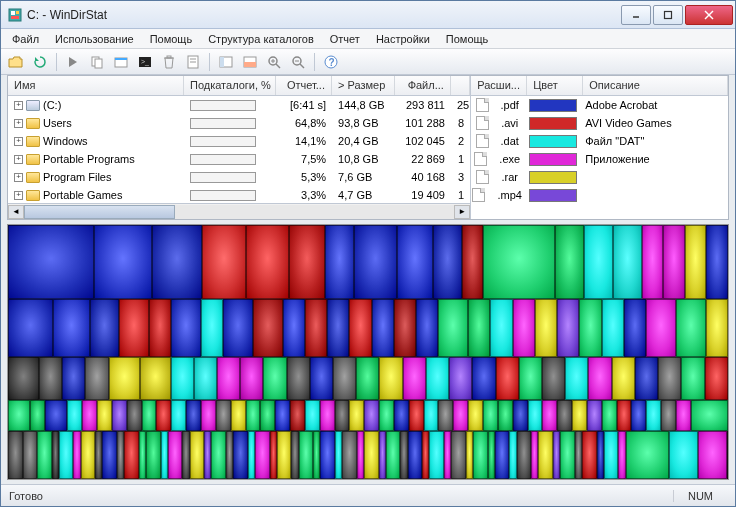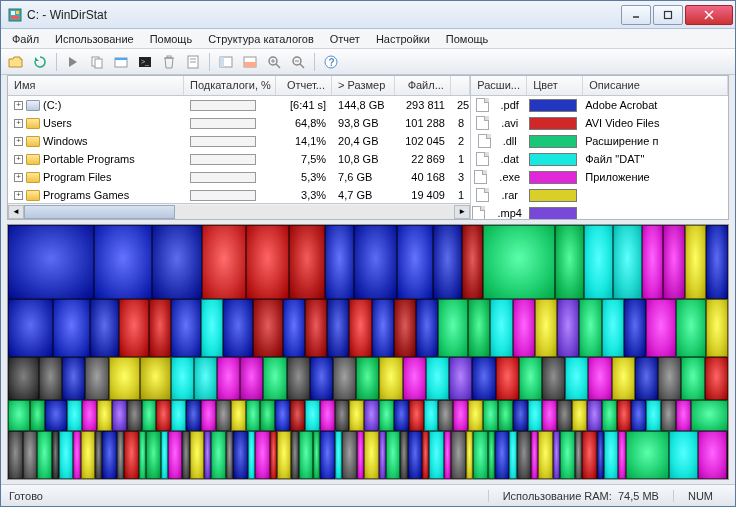--- a/index.html
+++ b/index.html
@@ -281,21 +281,21 @@
             </div>
             <div class="cell c-proc">5,3%</div>
             <div class="cell c-size">7,6 GB</div>
             <div class="cell c-elem">40 168</div>
             <div class="cell c-last">3</div>
           </div>
           <div class="row">
             <div class="cell tree-name">
               <span class="expander">+</span>
               <span class="folder-icon"></span>
-              <span>Programs Games</span>
+              <span>Portable Games</span>
             </div>
             <div class="cell bar-cell">
               <span class="bar"><span class="bar-fill" style="width:2px"></span></span>
             </div>
             <div class="cell c-proc">3,3%</div>
             <div class="cell c-size">4,7 GB</div>
             <div class="cell c-elem">19 409</div>
             <div class="cell c-last">1</div>
           </div>
         </div>
@@ -326,31 +326,21 @@
             <div class="cell ext-desc">Adobe Acrobat</div>
           </div>
           <div class="row">
             <div class="cell ext-ext">
               <span class="fileicon"></span>
               <span>.avi</span>
             </div>
             <div class="cell ext-color">
               <div class="swatch" style="background:#d02828"></div>
             </div>
-            <div class="cell ext-desc">AVI Video Files</div>
-          </div>
-          <div class="row">
-            <div class="cell ext-ext">
-              <span class="fileicon"></span>
-              <span>.dll</span>
-            </div>
-            <div class="cell ext-color">
-              <div class="swatch" style="background:#18c878"></div>
-            </div>
-            <div class="cell ext-desc">Расширение п</div>
+            <div class="cell ext-desc">AVI Video Games</div>
           </div>
           <div class="row">
             <div class="cell ext-ext">
               <span class="fileicon"></span>
               <span>.dat</span>
             </div>
             <div class="cell ext-color">
               <div class="swatch" style="background:#18e8e0"></div>
             </div>
             <div class="cell ext-desc">Файл "DAT"</div>
@@ -579,17 +569,16 @@
         <div class="tm-cell" style="width: 1.0101%; background: radial-gradient(at 50% 45%, rgb(255, 100, 255), rgb(224, 40, 216) 60%, rgb(184, 0, 176));"></div>
         <div class="tm-cell" style="width: 6.06061%; background: radial-gradient(at 50% 45%, rgb(92, 255, 172), rgb(32, 208, 112) 60%, rgb(0, 168, 72));"></div>
         <div class="tm-cell" style="width: 4.0404%; background: radial-gradient(at 50% 45%, rgb(84, 255, 255), rgb(24, 232, 224) 60%, rgb(0, 192, 184));"></div>
         <div class="tm-cell" style="width: 4.0404%; background: radial-gradient(at 50% 45%, rgb(255, 100, 255), rgb(224, 40, 216) 60%, rgb(184, 0, 176));"></div>
       </div>
     </div>
 
   <div class="statusbar">
     <span>Готово</span>
     <span class="sp"></span>
-    <span class="seg"><span>Использование RAM:</span>&nbsp;&nbsp;<span>74,5 MB</span></span>
     <span class="seg">NUM</span>
   </div>
 
 </div>
 
 </body></html>

